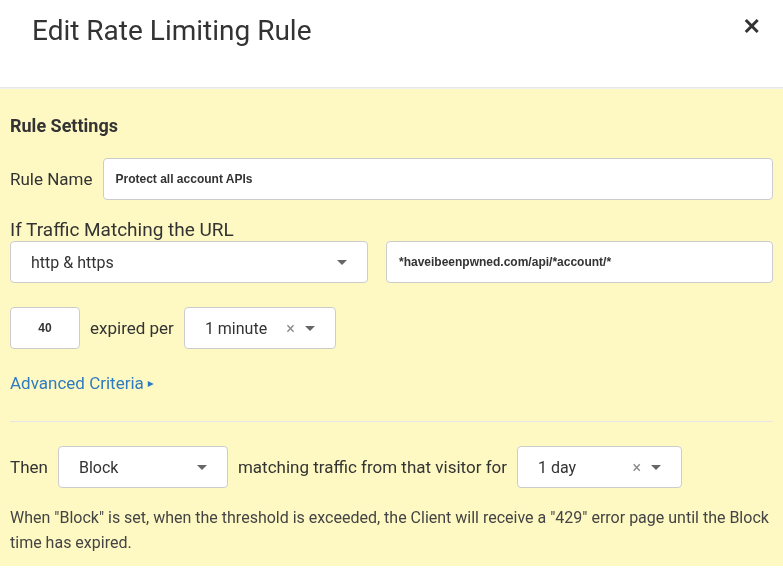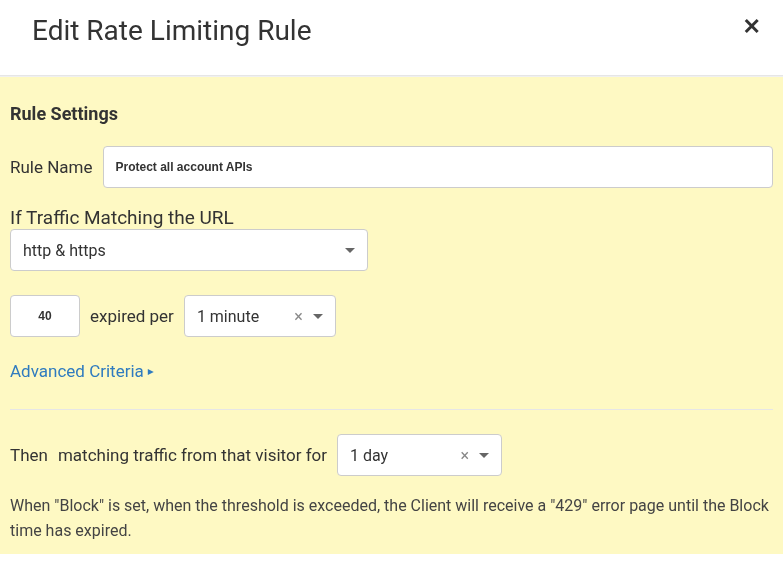--- a/index.html
+++ b/index.html
@@ -11,21 +11,21 @@
     font-family: -apple-system, BlinkMacSystemFont, "Segoe UI", Roboto, Helvetica, Arial, sans-serif;
     font-size: 16px;
     color: #333;
     width: 783px;
     background: #fff;
   }
   .header {
     display: flex;
     justify-content: space-between;
     align-items: flex-start;
-    padding: 14px 22px 28px 32px;
+    padding: 14px 22px 40px 32px;
     border-bottom: 1px solid #e6e6e6;
     text-align: center;
   }
   .title {
     font-size: 28px;
     font-weight: 400;
     color: #333;
   }
   .close-icon {
     font-size: 22px;
@@ -71,21 +71,21 @@
     height: 42px;
     font-weight: bold;
   }
   .text-input.flex {
     flex: 1;
   }
   .select {
     border: 1px solid #ccc;
     border-radius: 4px;
     background: #fff;
-    padding: 0 12px;
+    padding: 0 20px;
     font-size: 16px;
     color: #333;
     height: 42px;
     display: flex;
     align-items: center;
     justify-content: space-between;
     gap: 10px;
     cursor: pointer;
   }
   .select .caret {
@@ -167,20 +167,21 @@
     <input type="text" class="text-input flex" value="Protect all account APIs" style="">
   </div>
 
   <div class="label-block">If Traffic Matching the URL</div>
 
   <div class="url-row">
     <div class="select">
       <span>http &amp; https</span>
       <span class="caret"></span>
     </div>
+    <input type="text" class="text-input" value="*haveibeenpwned.com/api/*account/*" style="">
   </div>
 
   <div class="row threshold-row">
     <input type="text" class="text-input" value="40" style="">
     <span class="label">expired per</span>
     <div class="select">
       <span>1 minute</span>
       <span class="clear">×</span>
       <span class="caret"></span>
     </div>
@@ -188,20 +189,24 @@
 
   <div class="advanced-link">
     <span>Advanced Criteria</span>
     <span class="chevron">▸</span>
   </div>
 
   <hr class="divider">
 
   <div class="row then-row">
     <span class="label">Then</span>
+    <div class="select action">
+      <span>Block</span>
+      <span class="caret"></span>
+    </div>
     <span class="label">matching traffic from that visitor for</span>
     <div class="select duration">
       <span>1 day</span>
       <span class="clear">×</span>
       <span class="caret"></span>
     </div>
   </div>
 
   <div class="help-text">When "Block" is set, when the threshold is exceeded, the Client will receive a "429" error page until the Block time has expired.</div>
 

